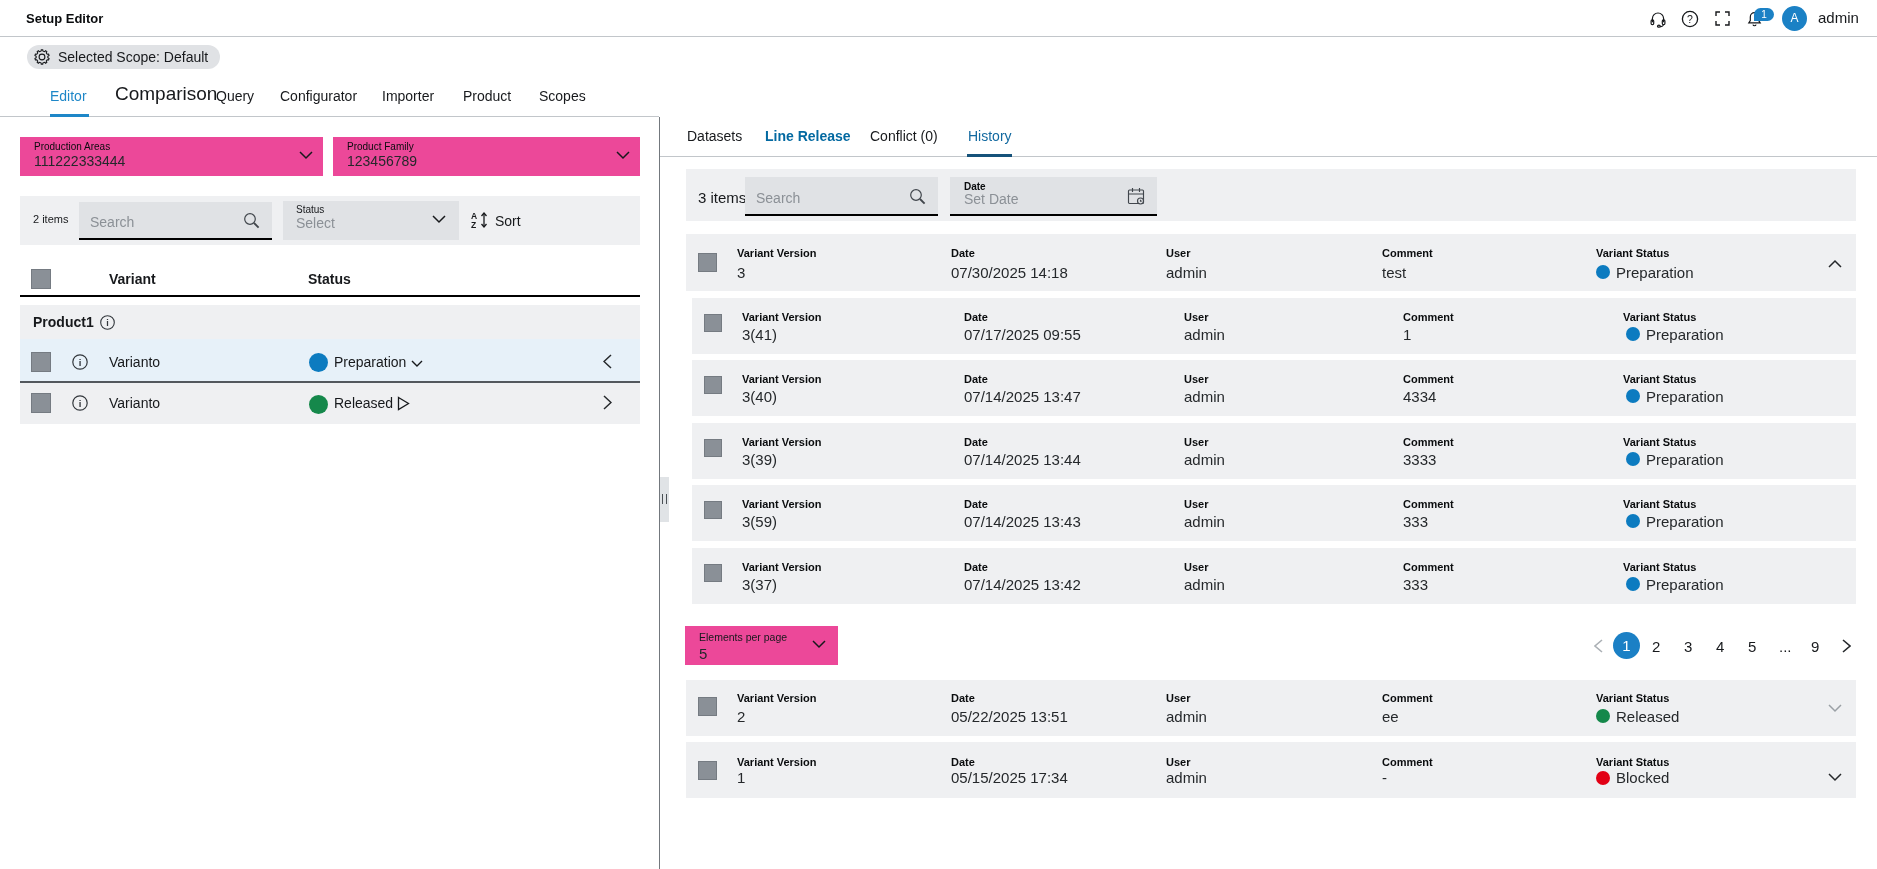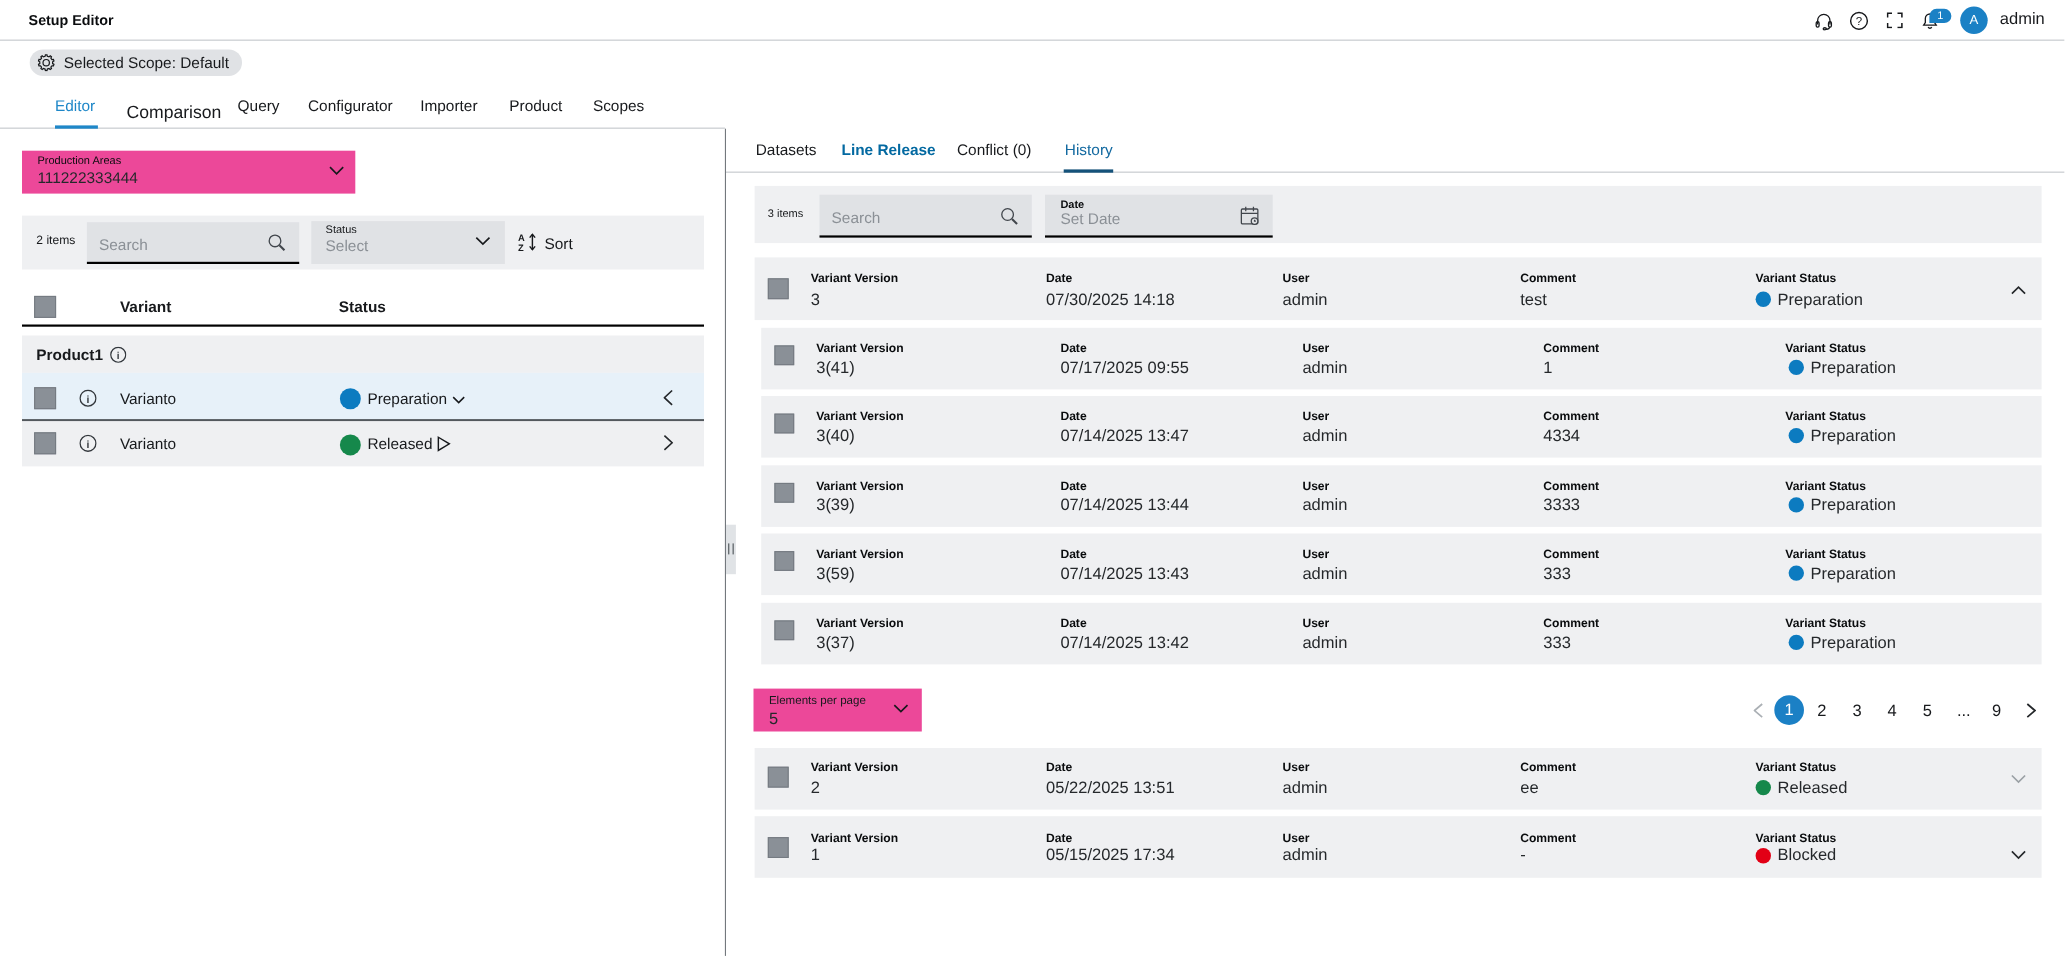--- a/index.html
+++ b/index.html
@@ -58,36 +58,43 @@
     <svg width="16" height="16" viewBox="0 0 16 16" fill="none" stroke="#17191c" stroke-width="1.1">
       <path d="M6.97 2.19 L7.28 0.84 L8.72 0.84 L9.03 2.19 L10.58 2.69 L11.63 1.78 L12.80 2.63 L12.25 3.91 L13.21 5.22 L14.59 5.10 L15.04 6.47 L13.84 7.19 L13.84 8.81 L15.04 9.53 L14.59 10.90 L13.21 10.78 L12.25 12.09 L12.80 13.37 L11.63 14.22 L10.58 13.31 L9.03 13.81 L8.72 15.16 L7.28 15.16 L6.97 13.81 L5.42 13.31 L4.37 14.22 L3.20 13.37 L3.75 12.09 L2.79 10.78 L1.41 10.90 L0.96 9.53 L2.16 8.81 L2.16 7.19 L0.96 6.47 L1.41 5.10 L2.79 5.22 L3.75 3.91 L3.20 2.63 L4.37 1.78 L5.42 2.69 Z"></path>
       <circle cx="8" cy="8" r="2.9"></circle>
     </svg>
     <span style="font-size:14px;margin-left:8px;color:#17191c;">Selected Scope: Default</span>
   </div>
 
   <div class="abs" style="left:0;top:116px;width:659px;height:1px;background:#c2c6ca;"></div>
   <div class="abs" style="left:50px;top:88px;font-size:14px;color:#1e87c8;">Editor</div>
   <div class="abs" style="left:50px;top:114px;width:39px;height:3px;background:#1e87c8;"></div>
-  <div class="abs" style="left:115px;top:94px;font-size:16px;color:#17191c;">Comparison</div>
+  <div class="abs" style="left:115px;top:83px;font-size:19px;color:#17191c;">Comparison</div>
   <div class="abs" style="left:216px;top:88px;font-size:14px;color:#17191c;">Query</div>
   <div class="abs" style="left:280px;top:88px;font-size:14px;color:#17191c;">Configurator</div>
   <div class="abs" style="left:382px;top:88px;font-size:14px;color:#17191c;">Importer</div>
   <div class="abs" style="left:463px;top:88px;font-size:14px;color:#17191c;">Product</div>
   <div class="abs" style="left:539px;top:88px;font-size:14px;color:#17191c;">Scopes</div>
 
   <div class="abs" style="left:659px;top:117px;width:1px;height:752px;background:#73787d;"></div>
   <div class="abs" style="left:660px;top:477px;width:9px;height:45px;background:#e0e3e6;">
     <div style="position:absolute;left:2px;top:17px;width:1px;height:10px;background:#4a5055;"></div>
     <div style="position:absolute;left:5.5px;top:17px;width:1px;height:10px;background:#4a5055;"></div>
   </div>
 
   <div class="fieldbox" style="left:20px;top:137px;width:303px;height:39px;">
     <div class="lbl" style="position:absolute;left:14px;top:4px;font-weight:normal;font-size:10px;">Production Areas</div>
     <div class="val" style="position:absolute;left:14px;top:16px;font-size:14px;">111222333444</div>
+    <svg class="abs" style="right:10px;top:14px;" width="14" height="9" viewBox="0 0 14 9" fill="none" stroke="#17191c" stroke-width="1.5">
+        <path d="M1 1 l6 6 6-6"></path>
+      </svg>
+  </div>
+  <div class="fieldbox" style="left:333px;top:137px;width:307px;height:39px;">
+    <div class="lbl" style="position:absolute;left:14px;top:4px;font-weight:normal;font-size:10px;">Product Family</div>
+    <div class="val" style="position:absolute;left:14px;top:16px;font-size:14px;">123456789</div>
     <svg class="abs" style="right:10px;top:14px;" width="14" height="9" viewBox="0 0 14 9" fill="none" stroke="#17191c" stroke-width="1.5">
         <path d="M1 1 l6 6 6-6"></path>
       </svg>
   </div>
 
   <div class="abs" style="left:20px;top:196px;width:620px;height:49px;background:#eff0f2;"></div>
   <div class="abs" style="left:33px;top:213px;font-size:11px;color:#17191c;">2 items</div>
   <div class="abs" style="left:79px;top:202px;width:193px;height:38px;background:#e0e2e5;border-bottom:2px solid #000;">
     <div class="ph" style="position:absolute;left:11px;top:11.5px;">Search</div>
     <svg class="abs" style="right:12px;top:10px;" width="17" height="17" viewBox="0 0 17 17" fill="none" stroke="#41464c" stroke-width="1.2">
@@ -163,21 +170,21 @@
   </div>
 
   <div class="abs" style="left:660px;top:156px;width:1217px;height:1px;background:#c2c6ca;"></div>
   <div class="abs" style="left:687px;top:128px;font-size:14px;color:#17191c;">Datasets</div>
   <div class="abs" style="left:765px;top:128px;font-size:14px;color:#0369a1;font-weight:bold;">Line Release</div>
   <div class="abs" style="left:870px;top:128px;font-size:14px;color:#17191c;">Conflict (0)</div>
   <div class="abs" style="left:968px;top:128px;font-size:14px;color:#1269a0;">History</div>
   <div class="abs" style="left:967px;top:154px;width:45px;height:3px;background:#15527a;"></div>
 
   <div class="abs" style="left:686px;top:169px;width:1170px;height:52px;background:#eff0f2;"></div>
-  <div class="abs" style="left:698px;top:189px;font-size:10px;color:#17191c;">3 items</div>
+  <div class="abs" style="left:698px;top:189px;font-size:15px;color:#17191c;">3 items</div>
   <div class="abs" style="left:745px;top:177px;width:193px;height:39px;background:#e0e2e5;border-bottom:2px solid #000;">
     <div class="ph" style="position:absolute;left:11px;top:13px;">Search</div>
     <svg class="abs" style="right:12px;top:11px;" width="17" height="17" viewBox="0 0 17 17" fill="none" stroke="#41464c" stroke-width="1.2">
       <circle cx="7" cy="7" r="5.3"></circle>
         <path d="M11 11 L15.6 15.6" stroke-width="1.9"></path>
     </svg>
   </div>
   <div class="abs" style="left:950px;top:177px;width:207px;height:39px;background:#e0e2e5;border-bottom:2px solid #000;">
     <div style="position:absolute;left:14px;top:4px;font-size:10px;font-weight:bold;color:#0a0c0e;">Date</div>
     <div class="ph" style="position:absolute;left:14px;top:14px;">Set Date</div>

